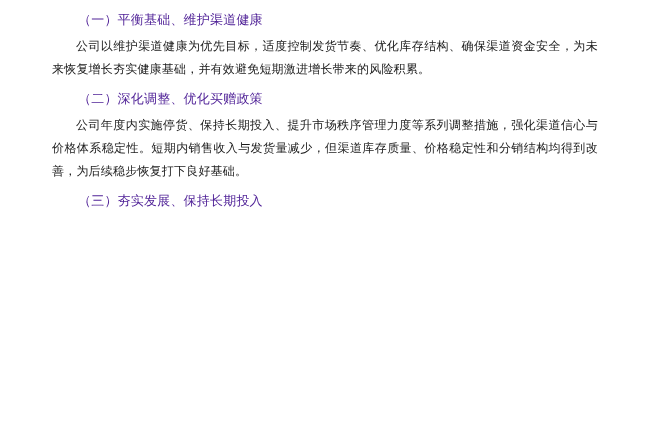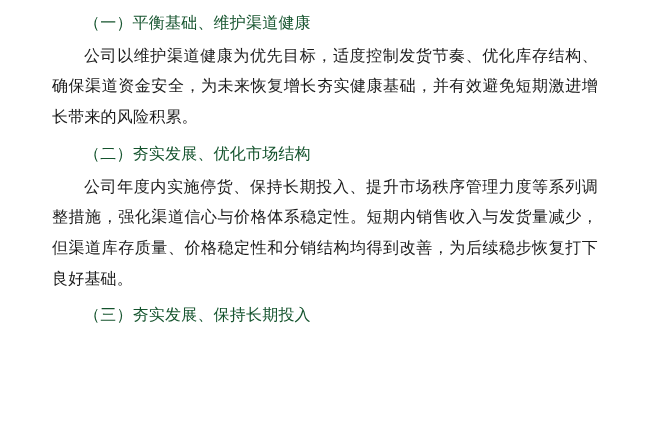--- a/index.html
+++ b/index.html
@@ -24,29 +24,29 @@
   .doc-body {
     font-size: 14.3px;
     line-height: 1.92;
     text-align: justify;
     text-justify: inter-ideograph;
     letter-spacing: 0.2px;
   }
   .heading {
     margin: 0 0 2px 0;
     text-indent: 2em;
-    font-size: 16px;
+    font-size: 13px;
     line-height: 1.92;
     font-weight: normal;
-    color: #14532d;
+    color: #4c1d95;
   }
   .para {
     margin: 0 0 2px 0;
     text-indent: 2em;
-    font-size: 16px;
+    font-size: 12px;
     line-height: 1.92;
     color: #1a1a1a;
   }
   .block {
     margin-bottom: 6px;
   }
   .block:last-child {
     margin-bottom: 3px;
   }
 </style>
@@ -55,21 +55,21 @@
 
 <div class="page">
   <div class="doc-body">
 
     <div class="block">
       <p class="heading">（一）平衡基础、维护渠道健康</p>
       <p class="para">公司以维护渠道健康为优先目标，适度控制发货节奏、优化库存结构、确保渠道资金安全，为未来恢复增长夯实健康基础，并有效避免短期激进增长带来的风险积累。</p>
     </div>
 
     <div class="block">
-      <p class="heading">（二）夯实发展、优化市场结构</p>
+      <p class="heading">（二）深化调整、优化买赠政策</p>
       <p class="para">公司年度内实施停货、保持长期投入、提升市场秩序管理力度等系列调整措施，强化渠道信心与价格体系稳定性。短期内销售收入与发货量减少，但渠道库存质量、价格稳定性和分销结构均得到改善，为后续稳步恢复打下良好基础。</p>
     </div>
 
     <div class="block">
       <p class="heading">（三）夯实发展、保持长期投入</p>
     </div>
 
   </div>
 </div>
 

